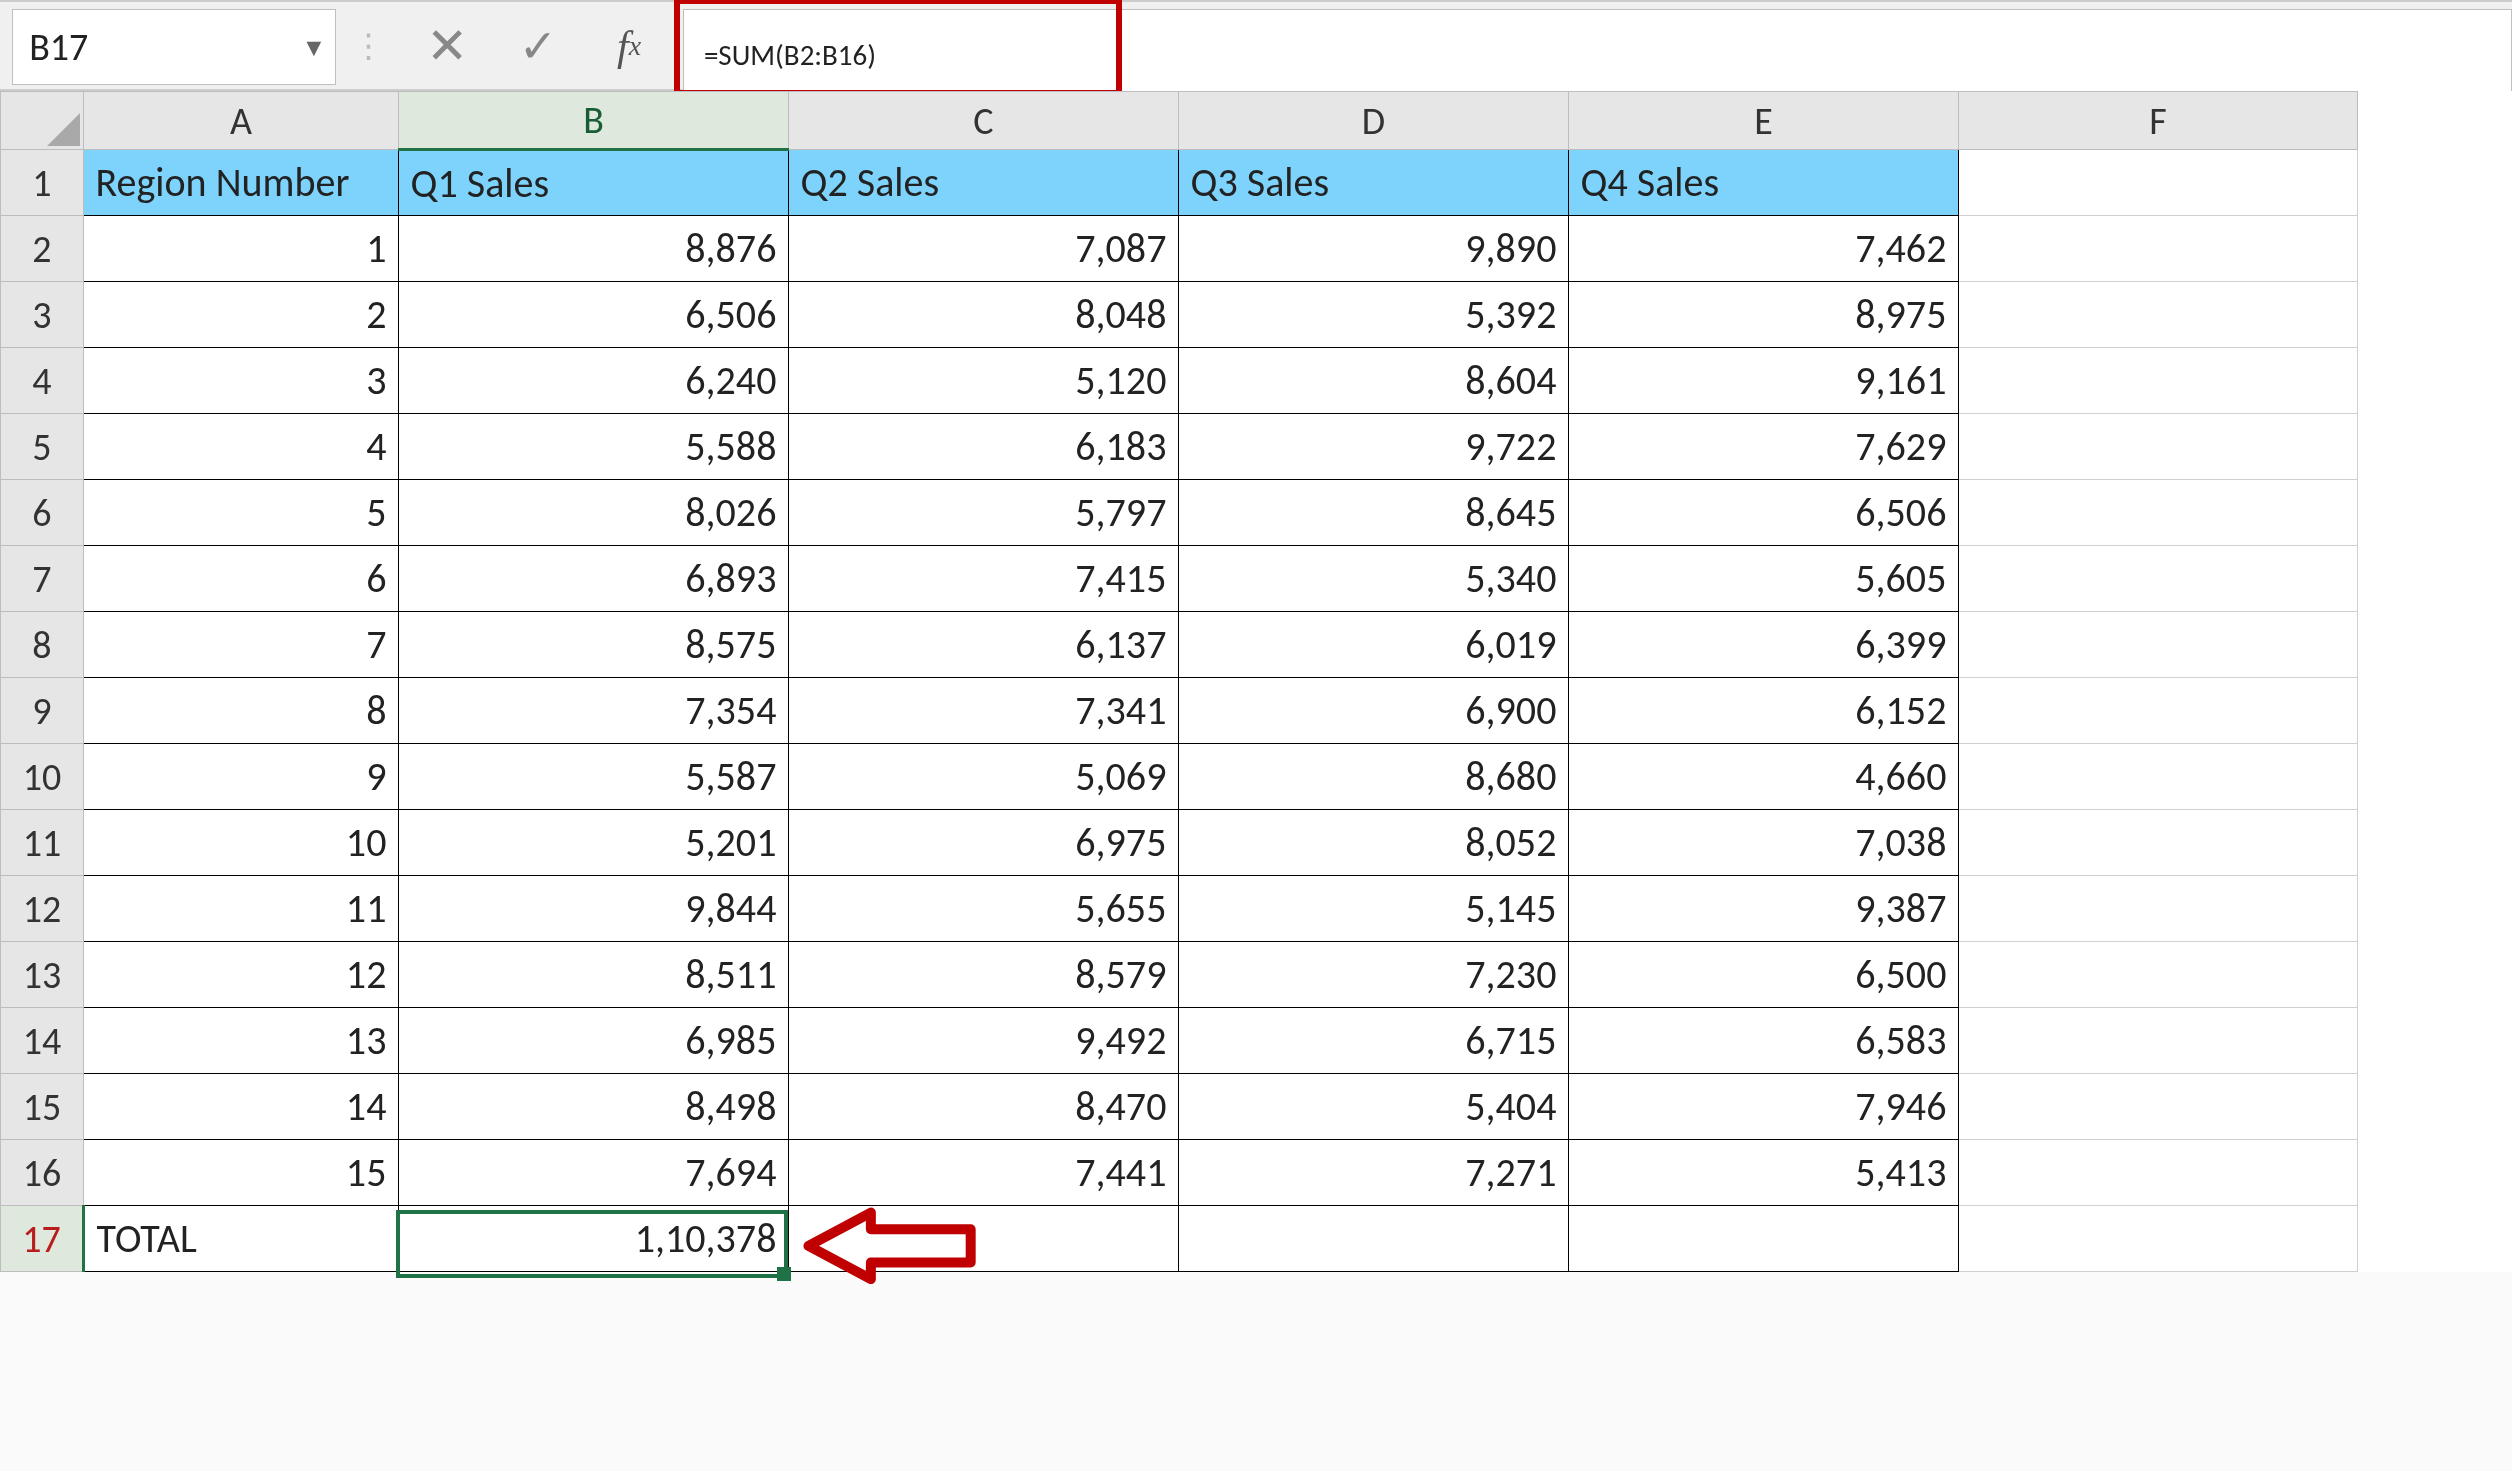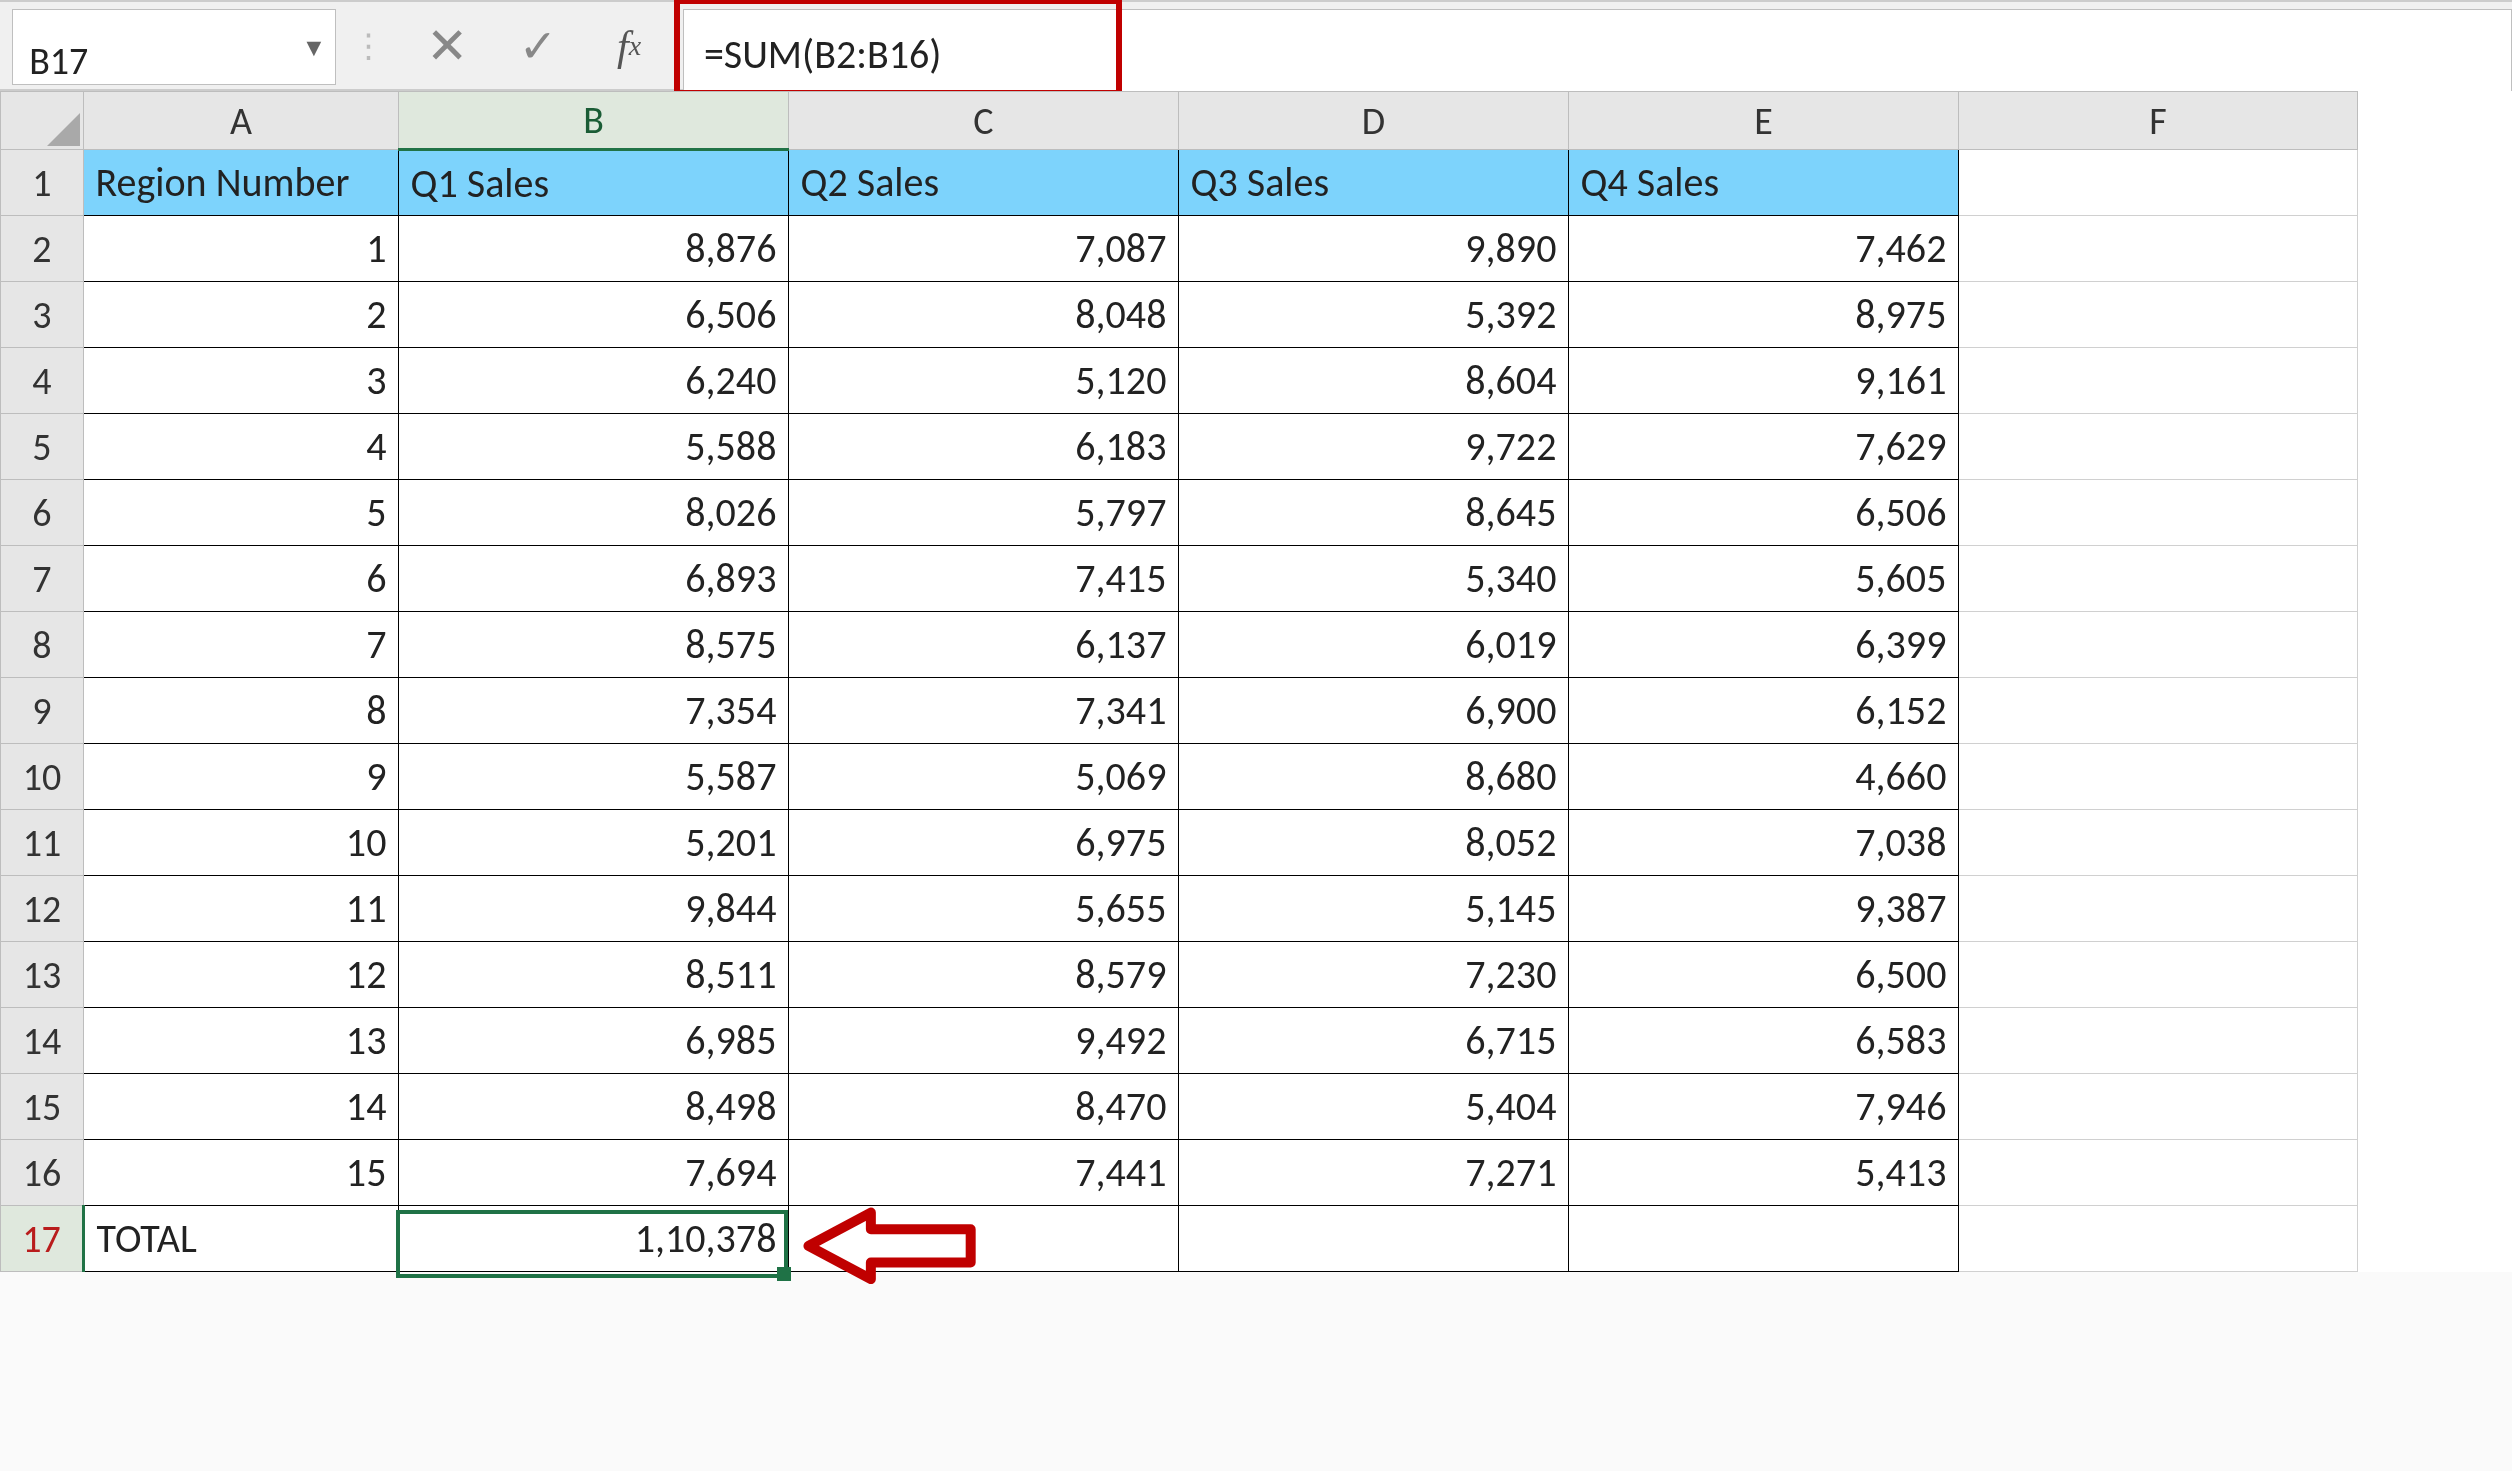--- a/index.html
+++ b/index.html
@@ -19,21 +19,21 @@
     border-top:2.5px solid #ccc;
     border-bottom:2.5px solid #ccc;
     padding:6.6px 0 6.6px 11.6px;
   }
   .name-box {
     width:324px;
     height:76px;
     background:#ffffff;
     border:1.7px solid #bfbfbf;
     display:flex;
-    align-items:flex-end;
+    align-items:center;
     padding:0 16.6px;
     font-size:38px;
     color:#222;
     position:relative;
   }
   .name-box .dd {
     position:absolute;
     right:8.3px;
     top:50%;
     transform:translateY(-50%);
@@ -60,21 +60,21 @@
   .fb-btn.check { color:#888; font-size:46px;}
   .fb-btn.fx { color:#555; font-style:italic; font-family:"Times New Roman",serif; font-size:42px;}
   .fb-input {
     flex:1;
     height:92px;
     background:#ffffff;
     border:1.7px solid #bfbfbf;
     display:flex;
     align-items:center;
     padding:0 20px;
-    font-size:40px;
+    font-size:29px;
     color:#222;
     position:relative;
     margin-left:8.3px;
   }
   .formula-highlight {
     position:absolute;
     left:-10px;
     top:-11.6px;
     height:98px;
     border:6.6px solid #c00000;

